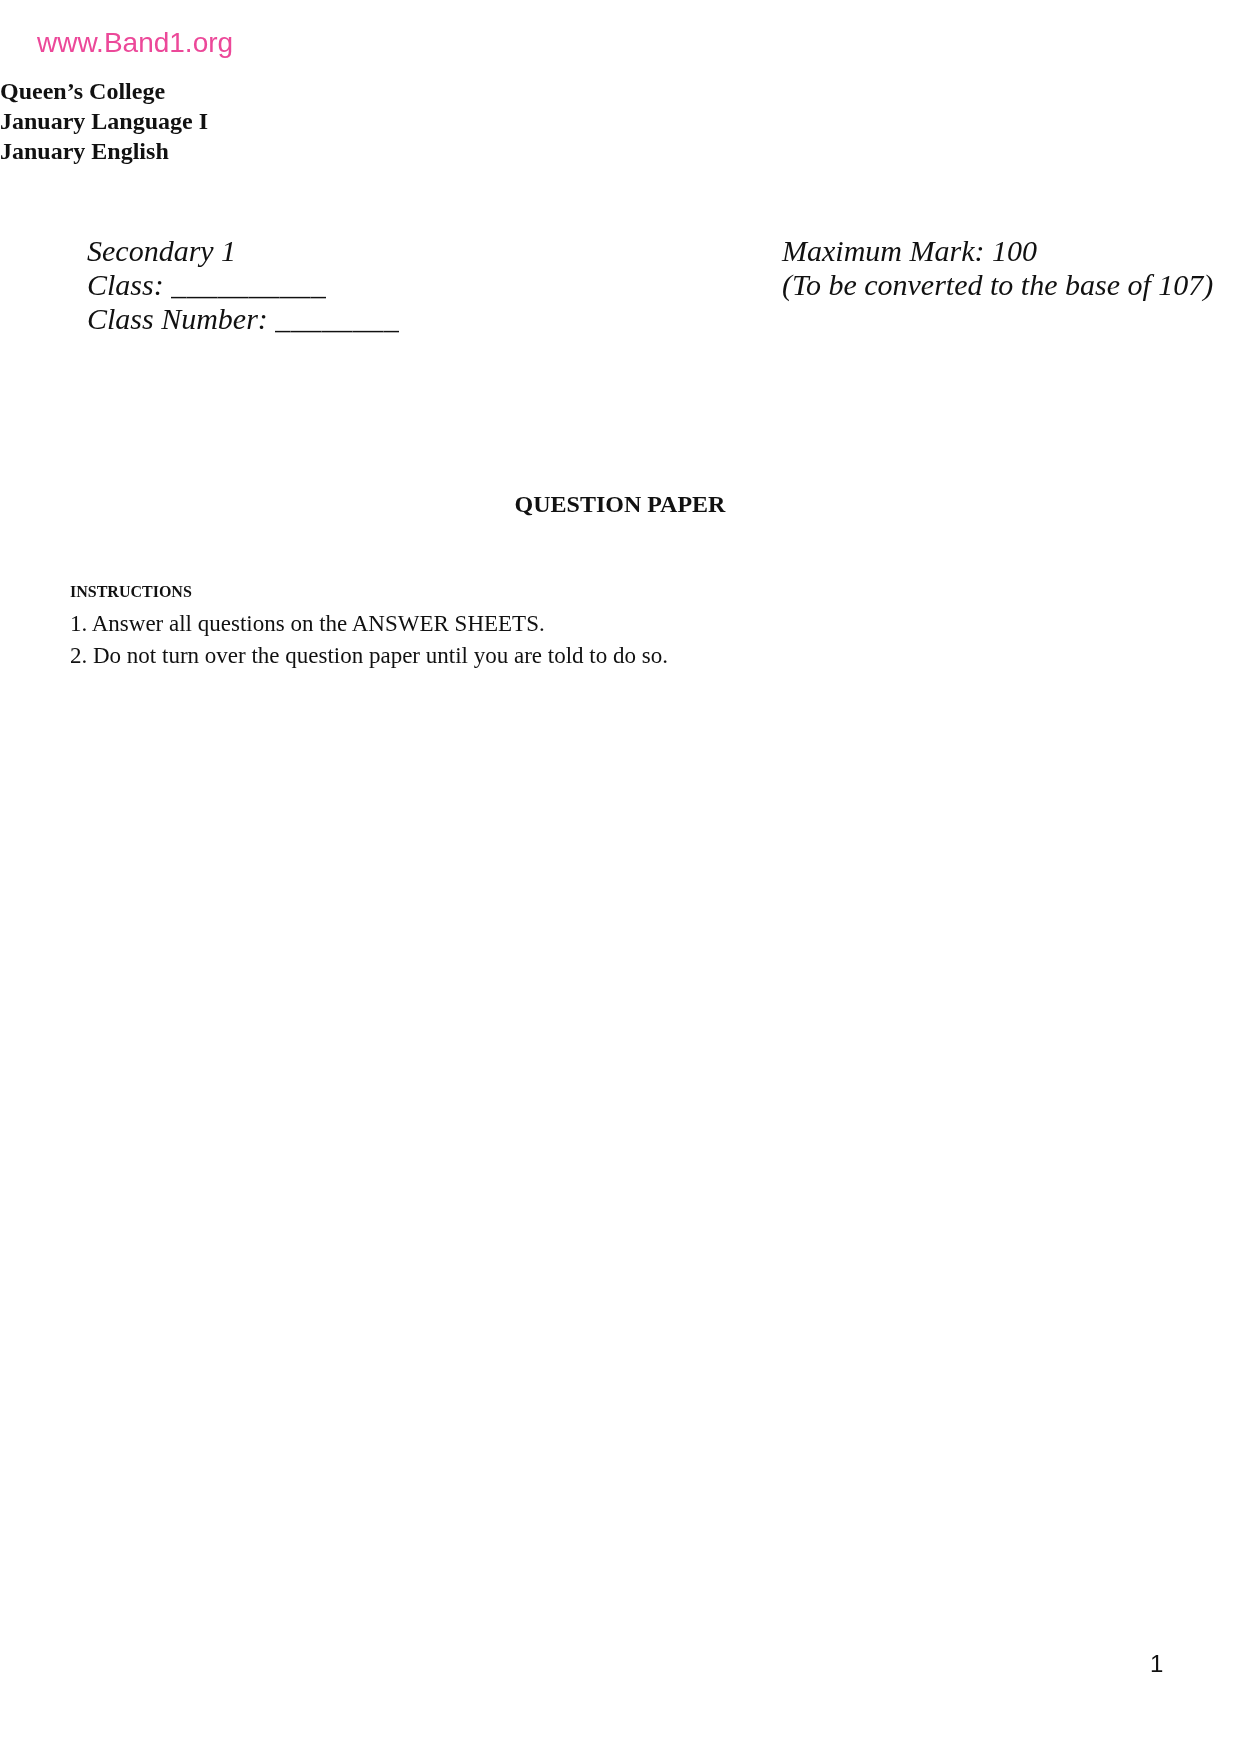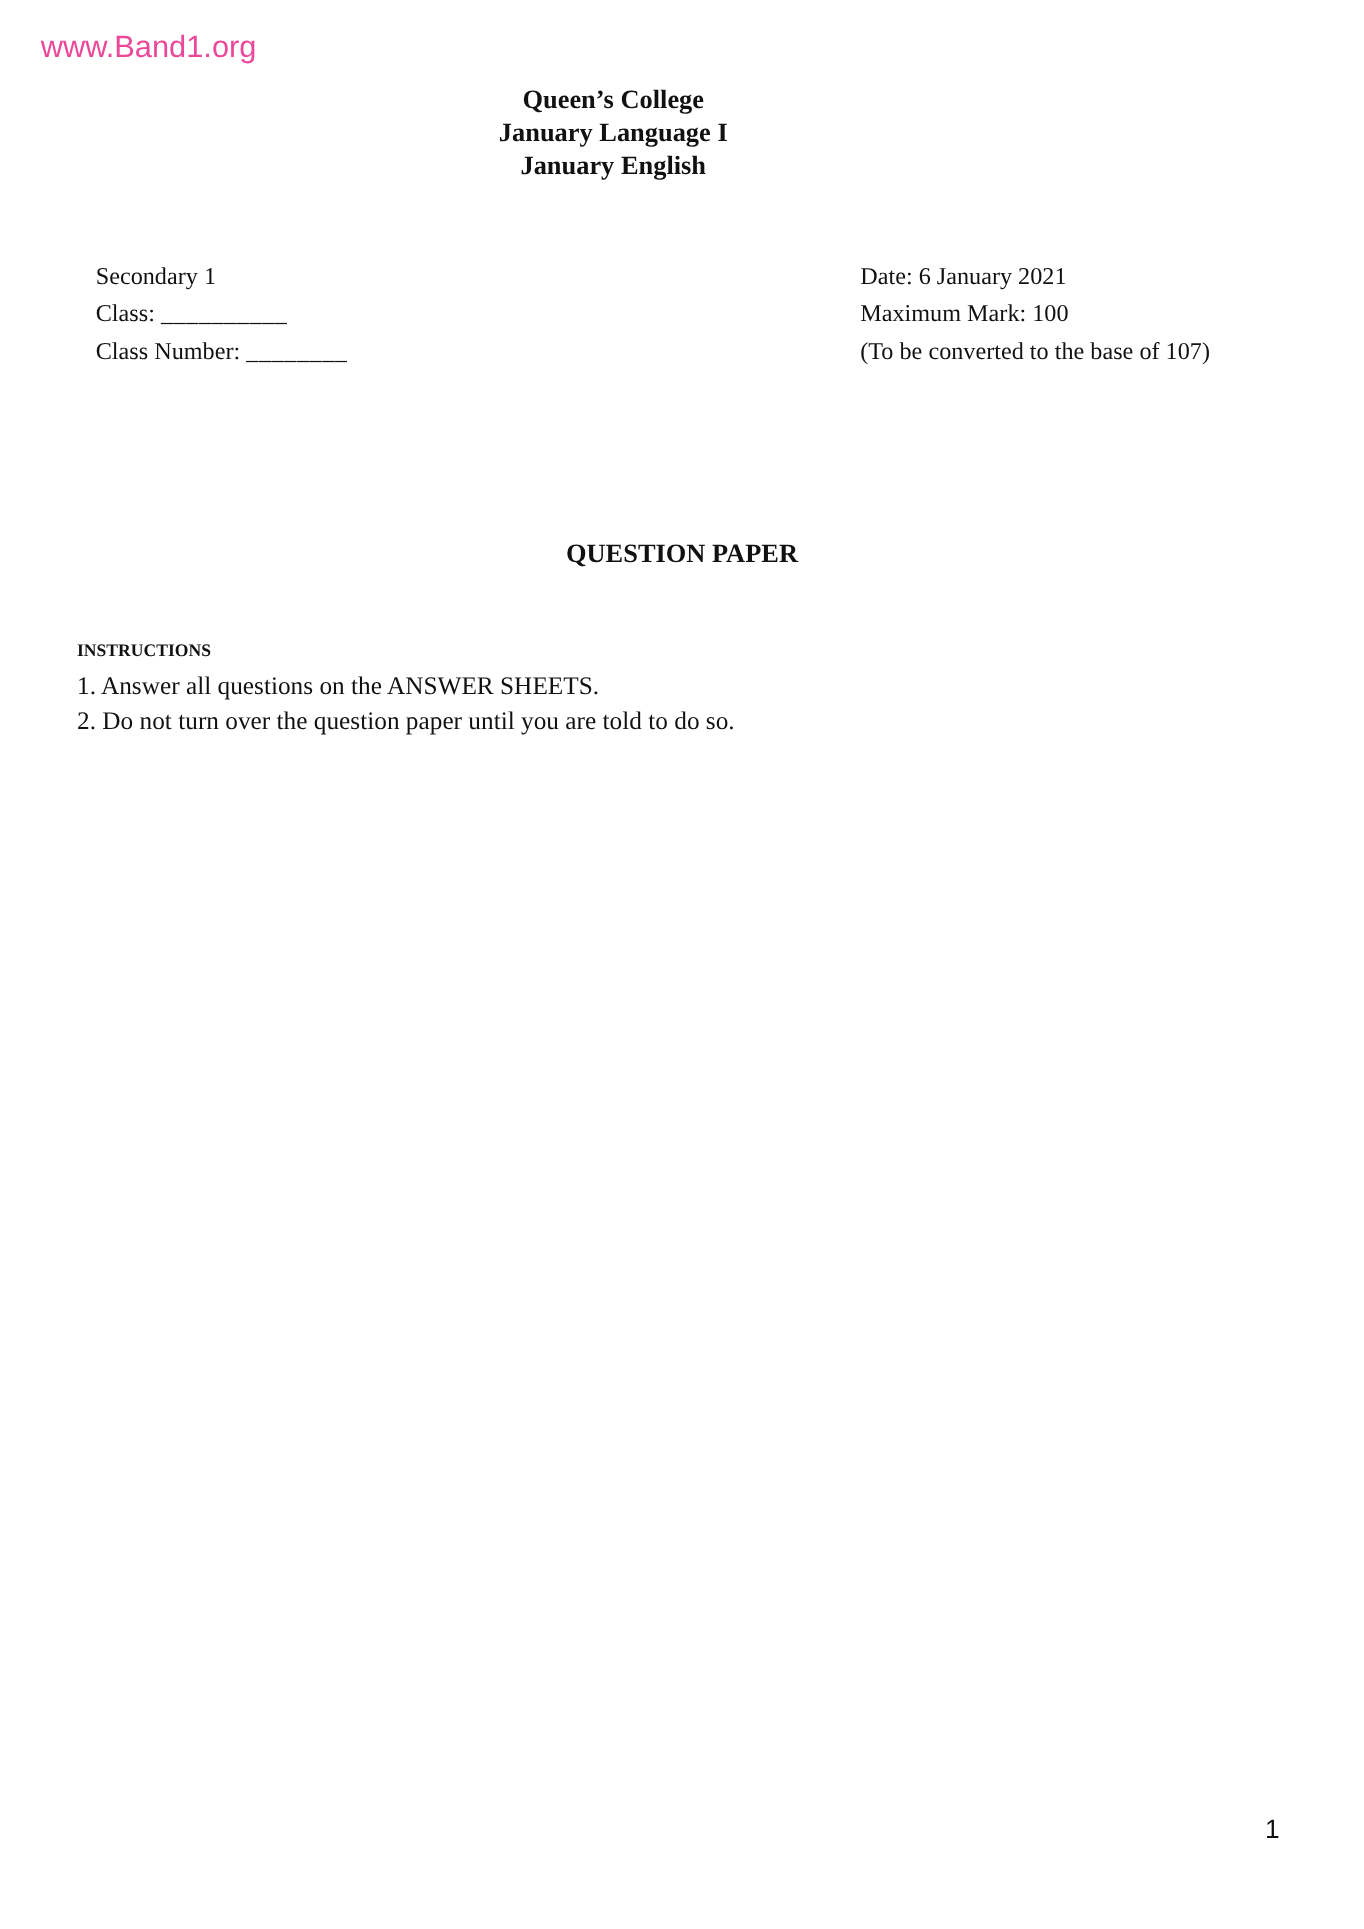--- a/index.html
+++ b/index.html
@@ -24,27 +24,27 @@
     font-size: 28px;
     line-height: 32px;
     color: #ec4899;
     white-space: nowrap;
   }
   .title-block {
     position: absolute;
     left: 0;
     top: 76px;
     width: 1115px;
-    text-align: center;
+    text-align: left;
     font-weight: bold;
     font-size: 24px;
     line-height: 30px;
     white-space: nowrap;
   }
-  .info-row { font-size: 22px; }
+  .info-row { font-size: 30px; font-style: italic; }
   .info-left {
     position: absolute;
     left: 87px;
     top: 234px;
     line-height: 34px;
     white-space: nowrap;
   }
   .info-right {
     position: absolute;
     left: 782px;
@@ -98,21 +98,20 @@
     <div>January English</div>
   </div>
 
   <div class="info-row info-left">
     <div>Secondary 1</div>
     <div><span>Class:</span> <span class="fill-line">__________</span></div>
     <div><span>Class Number:</span> <span class="fill-line">________</span></div>
   </div>
 
   <div class="info-row info-right">
-    <div>Date: 6 January 2021</div>
     <div>Maximum Mark: 100</div>
     <div>(To be converted to the base of 107)</div>
   </div>
 
   <div class="section-title">QUESTION PAPER</div>
 
   <div class="instructions">
     <div class="instructions-heading">INSTRUCTIONS</div>
     <div>1. Answer all questions on the ANSWER SHEETS.</div>
     <div>2. Do not turn over the question paper until you are told to do so.</div>

